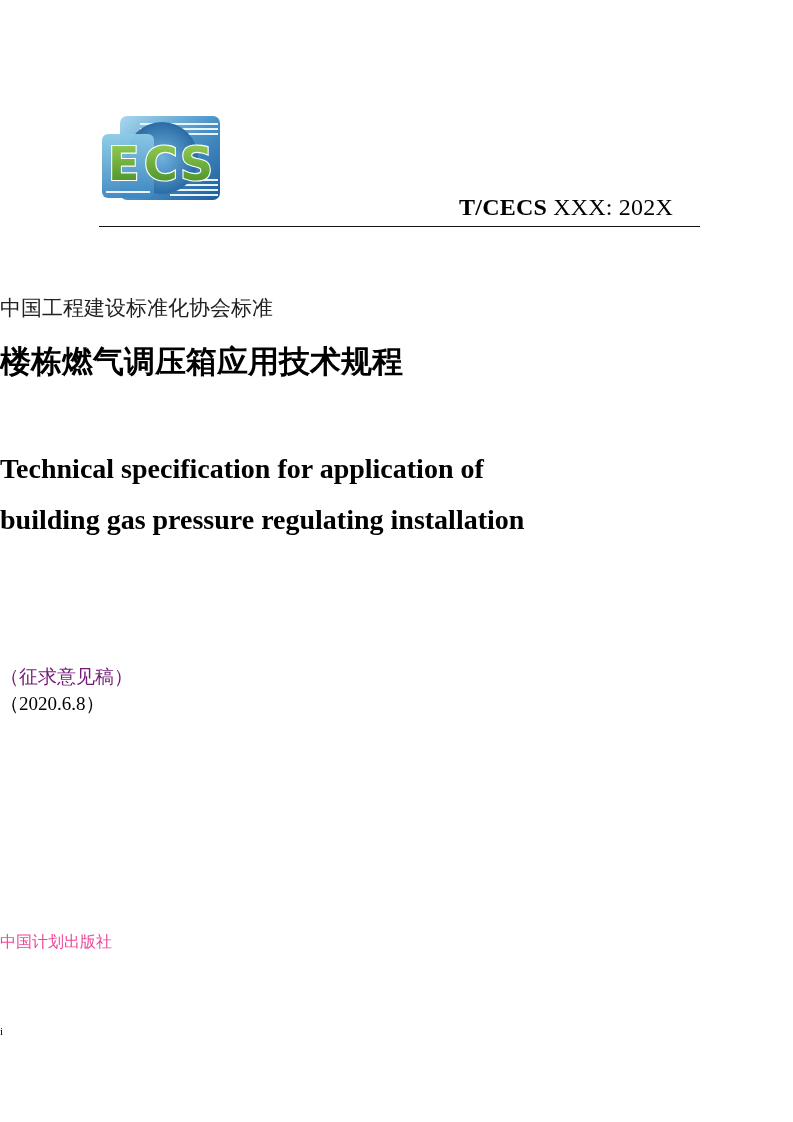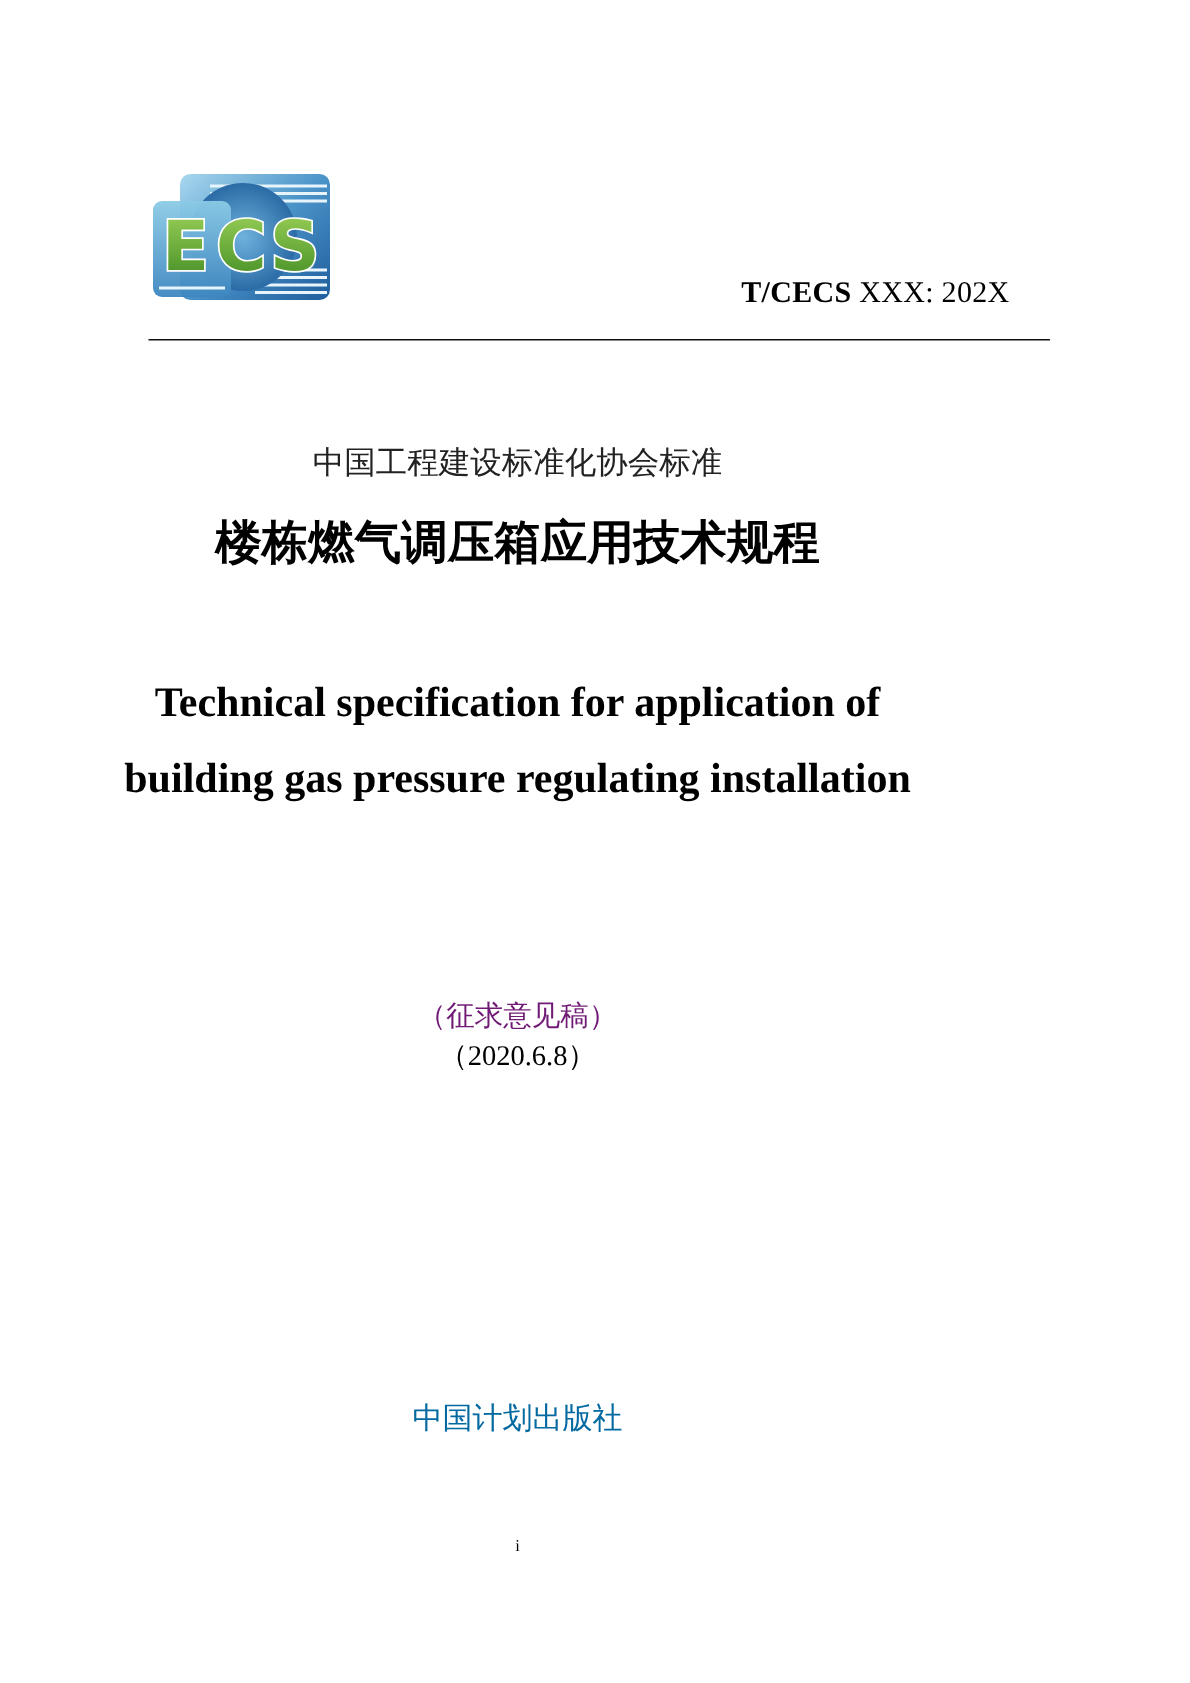--- a/index.html
+++ b/index.html
@@ -17,39 +17,39 @@
     }
     .logo {
       position: absolute;
       left: 100px;
       top: 114px;
       width: 122px;
       height: 88px;
     }
     .std-code {
       position: absolute;
-      top: 184px;
+      top: 194px;
       right: 120px;
-      font-size: 20px;
+      font-size: 24px;
       letter-spacing: 0.2px;
     }
     .std-code .bold { font-weight: bold; }
     .rule {
       position: absolute;
       left: 99px;
       top: 226px;
       width: 601px;
       height: 0;
       border-top: 1.5px solid #111;
     }
     .center-line {
       position: absolute;
       left: 0;
       width: 690px;
-      text-align: center;
+      text-align: left;
     }
     .assoc {
       top: 294px;
       font-size: 21px;
       font-family: "DejaVu Serif", "Liberation Serif", serif;
       color: #222;
     }
     .cn-title {
       top: 341px;
       font-size: 31px;
@@ -71,23 +71,23 @@
       font-family: "DejaVu Serif", serif;
       color: #701a75;
     }
     .date {
       top: 691px;
       font-size: 19px;
       font-family: "Liberation Serif", serif;
     }
     .publisher {
       top: 932px;
-      font-size: 20px;
+      font-size: 16px;
       font-family: "DejaVu Serif", serif;
-      color: #0369a1;
+      color: #ec4899;
     }
     .page-num {
       top: 1025px;
       font-size: 11px;
       font-family: "Liberation Serif", serif;
     }
   </style>
 </head>
 <body>
 

